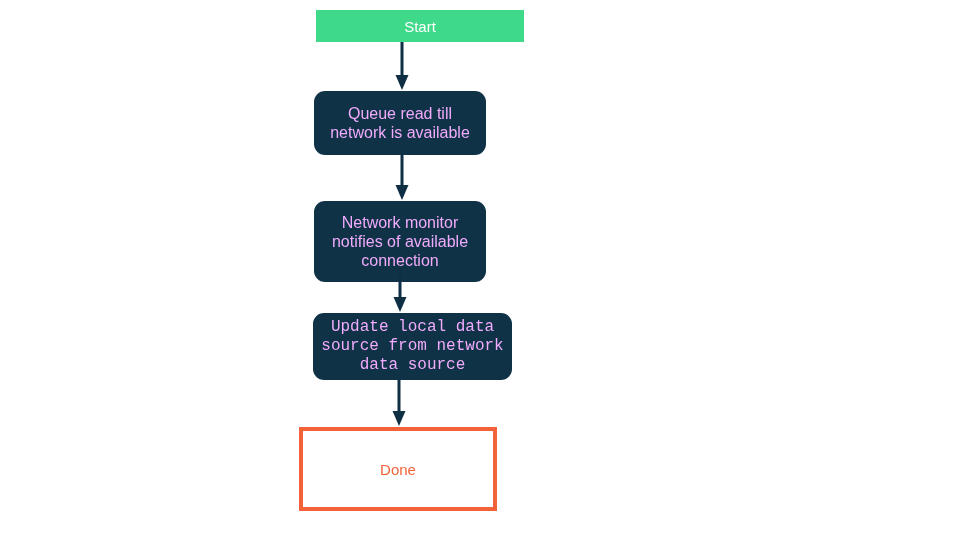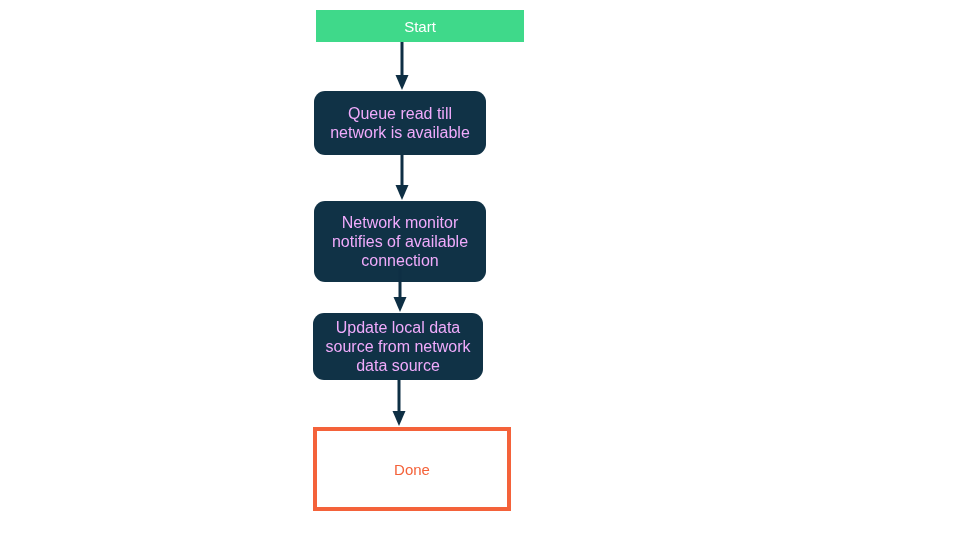--- a/index.html
+++ b/index.html
@@ -56,27 +56,28 @@
   }
   .node-process-2 {
     left: 314px;
     top: 201px;
     width: 172px;
     height: 81px;
   }
   .node-process-3 {
     left: 313px;
     top: 313px;
-    width: 170px;
+    width: 199px;
     height: 67px;
+    font-family: Liberation Mono, monospace;
   }
 
   
   .node-done {
-    left: 313px;
+    left: 299px;
     top: 427px;
     width: 198px;
     height: 84px;
     background: #ffffff;
     border: 4px solid #f4623a;
     color: #f4623a;
     font-size: 15px;
   }
 
   

